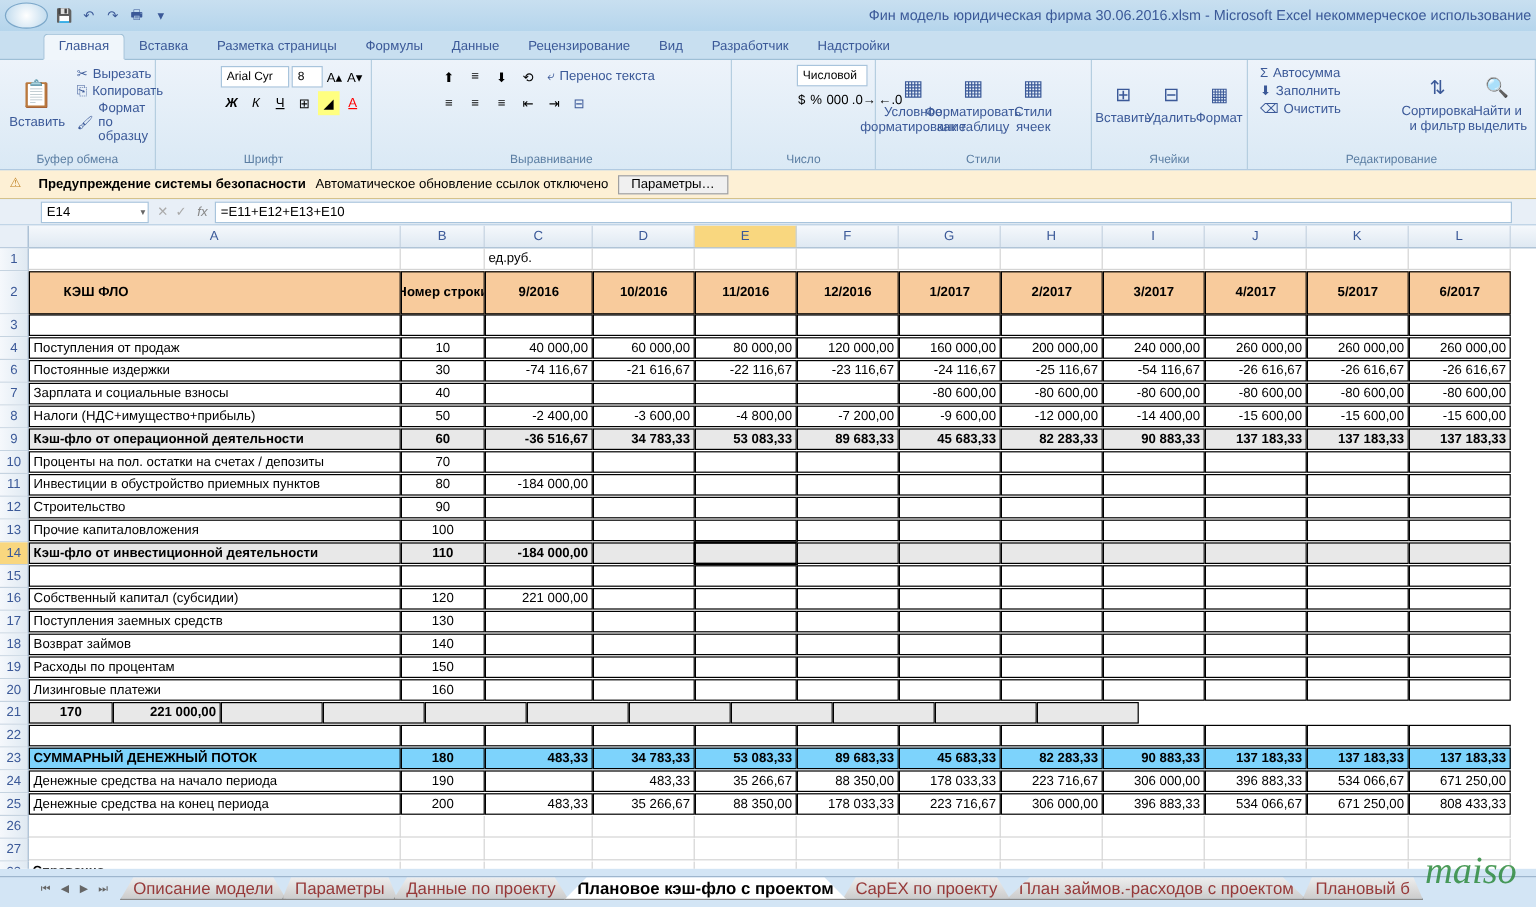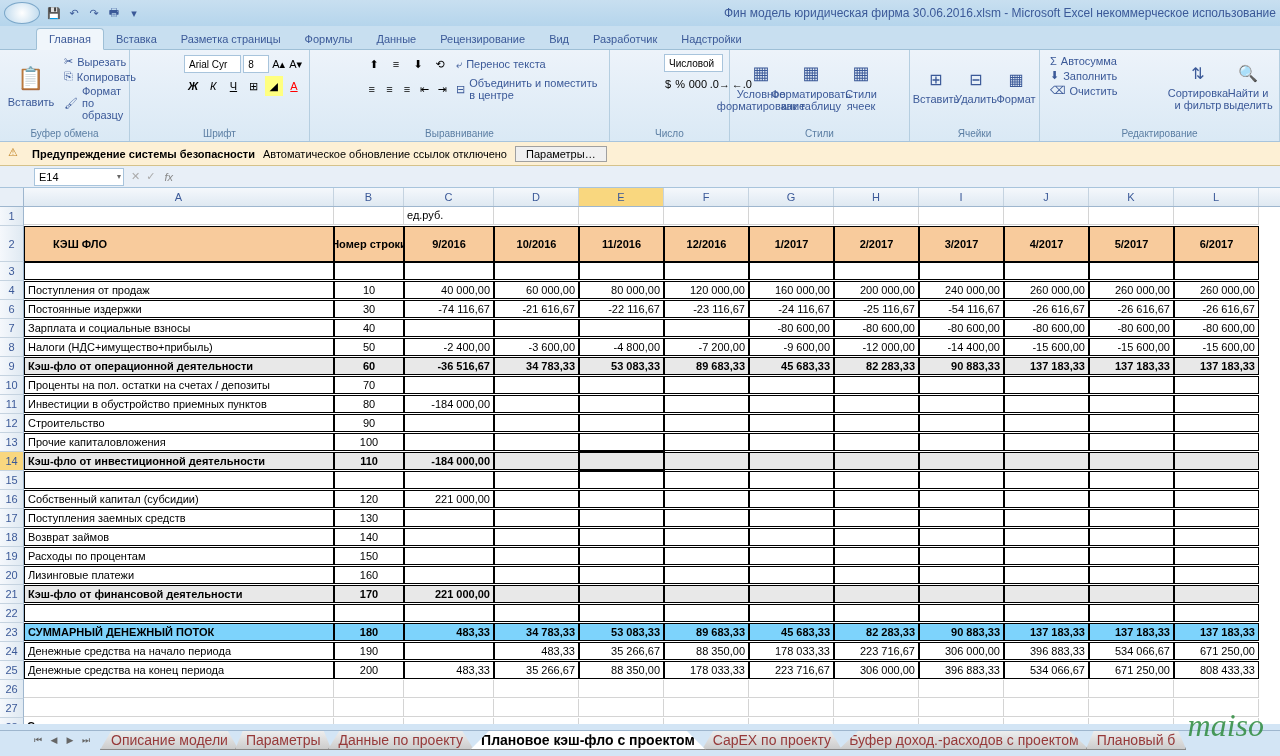--- a/index.html
+++ b/index.html
@@ -158,21 +158,20 @@
         </div>
     </div>
     <div class="ribbon-row">
       <span class="fmt-btn">≡</span>
       <span class="fmt-btn">≡</span>
       <span class="fmt-btn">≡</span>
       <span class="fmt-btn">⇤</span>
       <span class="fmt-btn">⇥</span>
       <div class="ribbon-btn">
           <span>⊟</span>
-          <span>Объединить и поместить в центре</span>
         </div>
     </div>
     <div class="ribbon-group-title">Выравнивание</div>
   </div>
 
   <div class="ribbon-group" style="width:120px">
     <div class="ribbon-row">
         <div class="num-format">Числовой</div>
       </div>
     <div class="ribbon-row">
@@ -255,20 +254,21 @@
   <b>Предупреждение системы безопасности</b>
   <span>Автоматическое обновление ссылок отключено</span>
   <button class="param-btn">Параметры…</button>
 </div>
 
 <div class="formula-row">
   <div class="name-box">E14</div>
   <span style="color:#aaa;padding:0 3px">✕</span>
   <span style="color:#aaa;padding:0 3px">✓</span>
   <span class="fx-label">fx</span>
+  <div class="formula-input">=E11+E12+E13+E10</div>
 </div>
 
 <div class="sheet-area">
   <div class="col-headers" id="col-headers">
     <div class="corner"></div>
   <div class="col-head cA">A</div>
       <div class="col-head cB">B</div>
       <div class="col-head cC">C</div>
       <div class="col-head cD">D</div>
       <div class="col-head cE active">E</div>
@@ -561,21 +561,20 @@
         <div class="cell cF data-border num"></div>
         <div class="cell cG data-border num"></div>
         <div class="cell cH data-border num"></div>
         <div class="cell cI data-border num"></div>
         <div class="cell cJ data-border num"></div>
         <div class="cell cK data-border num"></div>
         <div class="cell cL data-border num"></div>
       </div>
       <div class="row">
         <div class="row-head">21</div>
-        <div class="cell cA data-border bold">Кэш-фло от финансовой деятельности</div>
         <div class="cell cB data-border cen bold">170</div>
         <div class="cell cC data-border num bold">221 000,00</div>
         <div class="cell cD data-border num bold"></div>
         <div class="cell cE data-border num bold"></div>
         <div class="cell cF data-border num bold"></div>
         <div class="cell cG data-border num bold"></div>
         <div class="cell cH data-border num bold"></div>
         <div class="cell cI data-border num bold"></div>
         <div class="cell cJ data-border num bold"></div>
         <div class="cell cK data-border num bold"></div>
@@ -695,18 +694,18 @@
     <span>◀</span>
     <span>▶</span>
     <span>⏭</span>
   </div>
   <div id="sheet-tabs-list" style="display:flex">
       <div class="sheet-tab">Описание модели</div>
       <div class="sheet-tab">Параметры</div>
       <div class="sheet-tab">Данные по проекту</div>
       <div class="sheet-tab active">Плановое кэш-фло с проектом</div>
       <div class="sheet-tab">CapEX по проекту</div>
-      <div class="sheet-tab">Буфер доход.-расходов с проектом</div>
+      <div class="sheet-tab">План займов.-расходов с проектом</div>
       <div class="sheet-tab">Плановый б</div>
     </div>
 </div>
 
 <div class="watermark">maiso</div>
 
 </body></html>

